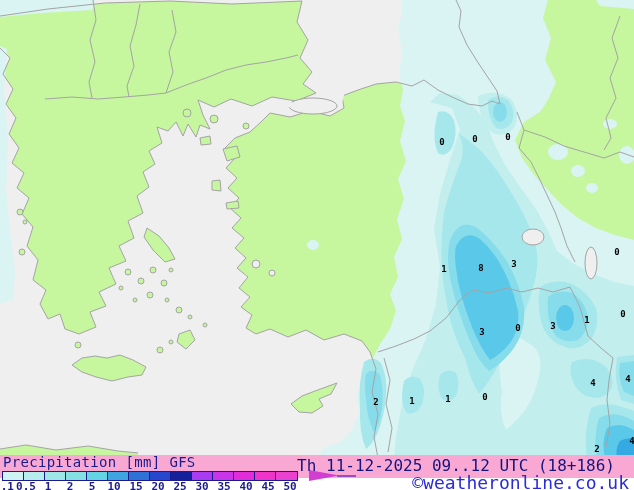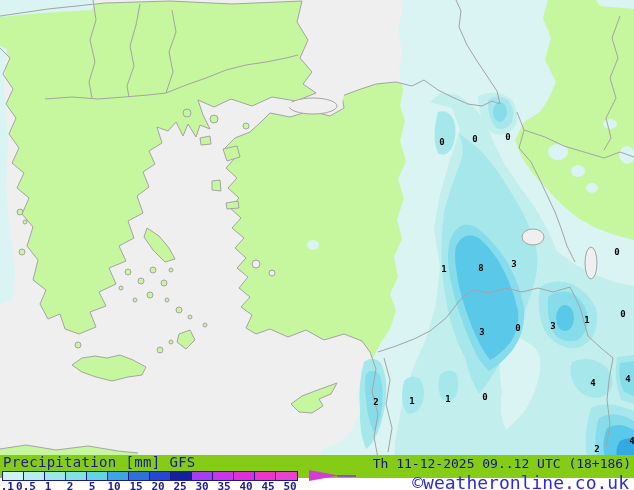--- a/index.html
+++ b/index.html
@@ -1,26 +1,26 @@
 <!DOCTYPE html>
 <html><head>
 <meta charset="utf-8">
 <style>
   html,body{margin:0;padding:0;background:#ffffff;}
   .stage{position:relative;width:634px;height:490px;background:#ffffff;overflow:hidden;
          font-family:"DejaVu Sans Mono","Liberation Mono",monospace;}
   #map-svg{position:absolute;left:0;top:0;}
-  #legend{position:absolute;left:0;top:455px;width:634px;height:23px;background:#84cc16;}
+  #legend{position:absolute;left:0;top:455px;width:634px;height:23px;background:#f9a8d4;}
   .lg-title{position:absolute;left:3px;top:-1px;font-size:14px;color:#1b1b8a;white-space:pre;letter-spacing:0.3px;}
   .lg-title .gap{display:inline-block;width:9px;}
   .colorbar{position:absolute;left:2px;top:16px;height:10px;display:flex;border:1px solid #1b1b8a;box-sizing:border-box;}
   .cell{width:21px;height:8px;border-right:1px solid #1b1b8a;box-sizing:border-box;}
   .cell:last-child{border-right:none;}
   .scale-label{position:absolute;top:25px;width:24px;font-size:11px;font-weight:bold;color:#1b1b8a;text-align:center;}
-  .dt{position:absolute;right:3px;top:1px;font-size:13px;color:#14147e;white-space:pre;}
+  .dt{position:absolute;right:19px;top:1px;font-size:16px;color:#14147e;white-space:pre;}
   .cp{position:absolute;right:5px;top:17px;font-size:18px;color:#2b2bd8;white-space:pre;}
   #arrow-svg{position:absolute;left:309px;top:15px;}
   text.vlabel{font-family:"DejaVu Sans Mono",monospace;font-size:9px;font-weight:bold;fill:#000000;}
 </style>
 </head>
 <body>
 
 <div class="stage">
 
   <svg id="map-svg" width="634" height="458" viewBox="0 0 634 458">

